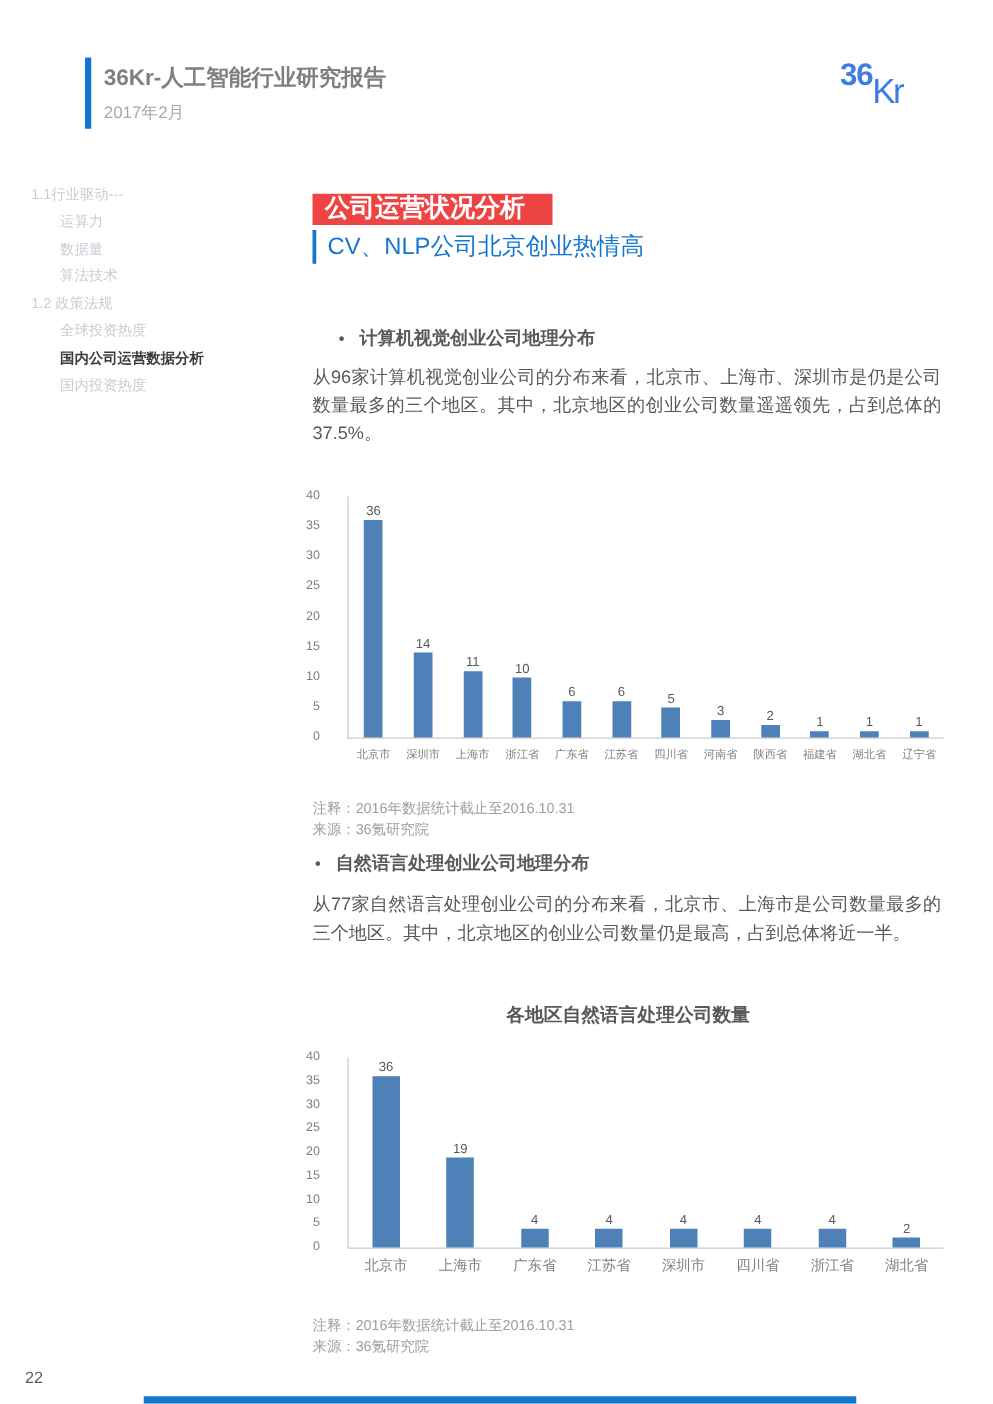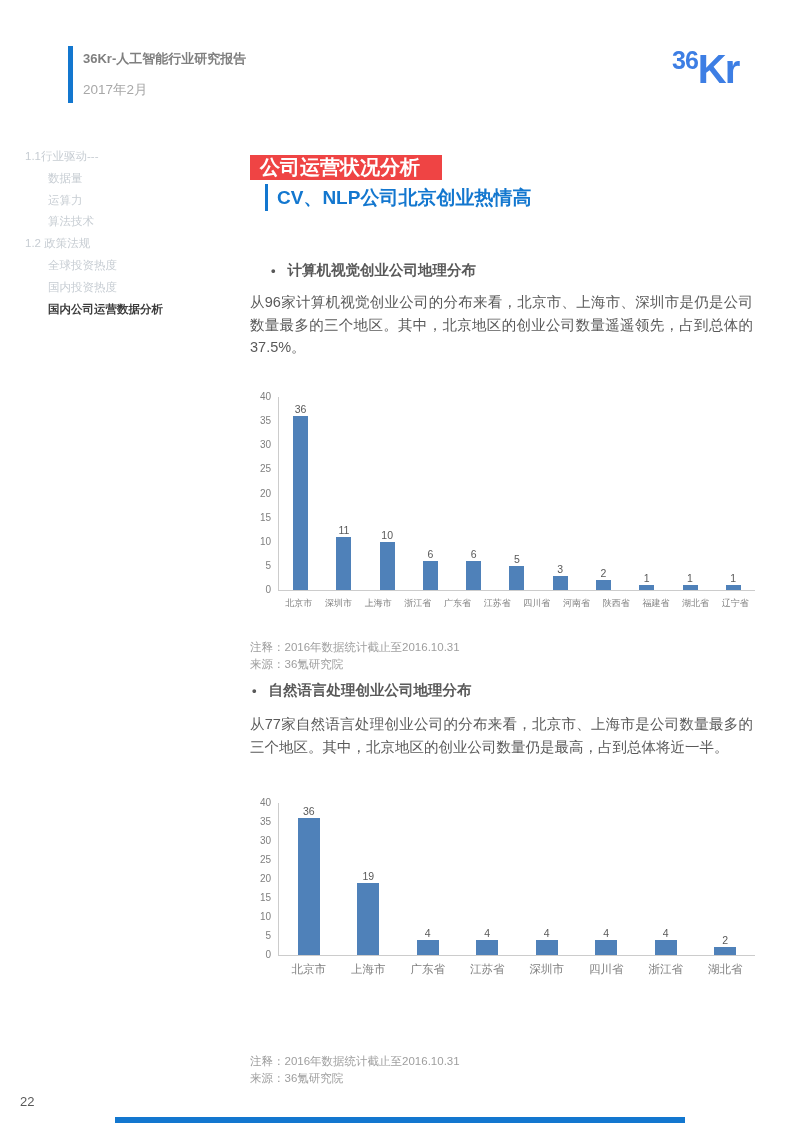--- a/index.html
+++ b/index.html
@@ -5,37 +5,37 @@
   html,body{margin:0;padding:0;}
   body{
     width:794px;height:1123px;position:relative;background:#ffffff;
     font-family:"Liberation Sans","DejaVu Sans",sans-serif;
     overflow:hidden;
   }
   .abs{position:absolute;}
 
   
   .header-accent{left:68px;top:46px;width:5px;height:57px;background:#1377cf;}
-  .header-title{left:83px;top:50px;font-size:13px;font-weight:bold;color:#7f7f7f;}
+  .header-title{left:83px;top:50px;font-size:18px;font-weight:bold;color:#7f7f7f;}
   .header-date{left:83px;top:81px;font-size:13.5px;color:#a8a8a8;}
   .logo{left:672px;top:46px;color:#3d7ee4;white-space:nowrap;}
   .logo .n36{font-size:25px;font-weight:bold;vertical-align:14px;letter-spacing:-1px;}
-  .logo .kr{font-size:40px;font-weight:bold;letter-spacing:-2px;margin-top:48px;}
+  .logo .kr{font-size:28px;font-weight:normal;letter-spacing:-2px;margin-top:48px;}
 
   
   .sidebar{left:25px;top:146px;width:215px;font-size:11.5px;}
   .sidebar-item{line-height:21.8px;color:#c7cdd3;cursor:pointer;white-space:nowrap;}
   .sidebar-item.lvl2{padding-left:23px;}
   .sidebar-item.active{color:#3c3c3c;font-weight:bold;}
 
   
   .banner{left:250px;top:155px;width:182px;height:25px;background:#ef4444;color:#ffffff;
           font-size:20px;font-weight:bold;line-height:25px;padding-left:10px;}
-  .page-title{left:265px;top:184px;border-left:3px solid #1377cf;padding-left:9px;
-          font-size:19px;font-weight:bold;color:#1377cf;line-height:27px;}
+  .page-title{left:250px;top:184px;border-left:3px solid #1377cf;padding-left:9px;
+          font-size:19px;font-weight:normal;color:#1377cf;line-height:27px;}
 
   .bullet-heading{font-size:14.5px;font-weight:bold;color:#595959;}
   .bullet-heading .bullet{margin-right:12px;font-size:13px;}
   .bh1{left:252px;top:261px;margin-left:19px;}
   .bh2{left:252px;top:681px;}
 
   .para{width:503px;font-size:14.5px;color:#595959;line-height:22.5px;text-align:justify;}
   .para1{left:250px;top:291px;}
   .para2{left:250px;top:713px;}
 
@@ -46,21 +46,21 @@
   
   .chart{width:505px;}
   .chart1{left:250px;top:384px;}
   .chart2{left:250px;top:803px;}
   .chart-title{text-align:center;font-size:15px;font-weight:bold;color:#595959;}
   .chart1 .chart-title{position:absolute;left:40px;right:0;top:0;}
   .chart2 .chart-title{margin-bottom:24px;}
   .chart1 .chart-body{margin-top:13px;}
   .chart-body{display:flex;}
   .y-axis{width:28px;position:relative;}
-  .y-tick{position:absolute;right:7px;font-size:10px;color:#7f7f7f;margin-left:40px;}
+  .y-tick{position:absolute;right:22px;font-size:10px;color:#7f7f7f;margin-left:40px;}
   .plot{flex:1;border-left:1px solid #cccccc;border-bottom:1px solid #cccccc;
         display:flex;align-items:flex-end;}
   .bar-group{flex:1;display:flex;flex-direction:column;align-items:center;justify-content:flex-end;height:100%;}
   .bar-value{font-size:10.5px;color:#595959;margin-bottom:1px;}
   .bar{background:#4f81b9;}
   .chart1 .bar{width:15px;}
   .chart2 .bar{width:22px;}
   .x-labels{display:flex;margin-left:29px;padding-top:6px;}
   .x-label{flex:1;text-align:center;color:#7f7f7f;white-space:nowrap;}
   .chart1 .x-label{font-size:9px;}
@@ -73,27 +73,27 @@
 </head>
 <body>
 
 <div class="abs header-accent"></div>
 <div class="abs header-title">36Kr-人工智能行业研究报告</div>
 <div class="abs header-date">2017年2月</div>
 <div class="abs logo"><span class="n36">36</span><span class="kr">Kr</span></div>
 
 <nav class="abs sidebar" id="sidebar-nav">
     <div class="sidebar-item">1.1行业驱动---</div>
+    <div class="sidebar-item lvl2">运算力</div>
     <div class="sidebar-item lvl2">数据量</div>
-    <div class="sidebar-item lvl2">运算力</div>
     <div class="sidebar-item lvl2">算法技术</div>
     <div class="sidebar-item">1.2 政策法规</div>
     <div class="sidebar-item lvl2">全球投资热度</div>
+    <div class="sidebar-item lvl2 active">国内公司运营数据分析</div>
     <div class="sidebar-item lvl2">国内投资热度</div>
-    <div class="sidebar-item lvl2 active">国内公司运营数据分析</div>
   </nav>
 
 <div class="abs banner">公司运营状况分析</div>
 <div class="abs page-title">CV、NLP公司北京创业热情高</div>
 
 <div class="abs bullet-heading bh1">
   <span class="bullet">•</span><span>计算机视觉创业公司地理分布</span>
 </div>
 <div class="abs para para1">从96家计算机视觉创业公司的分布来看，北京市、上海市、深圳市是仍是公司数量最多的三个地区。其中，北京地区的创业公司数量遥遥领先，占到总体的37.5%。</div>
 
@@ -107,20 +107,24 @@
         <span class="y-tick" style="top: 90.5px;">20</span>
         <span class="y-tick" style="top: 114.625px;">15</span>
         <span class="y-tick" style="top: 138.75px;">10</span>
         <span class="y-tick" style="top: 162.875px;">5</span>
         <span class="y-tick" style="top: 187px;">0</span>
       </div>
     <div class="plot" style="height: 193px;">
         <div class="bar-group">
           <span class="bar-value">36</span>
           <div class="bar" style="height: 173.7px; background: rgb(79, 129, 185);"></div>
+        </div>
+        <div class="bar-group">
+          <span class="bar-value">14</span>
+          <div class="bar" style="height: 67.55px; background: rgb(79, 129, 185);"></div>
         </div>
         <div class="bar-group">
           <span class="bar-value">11</span>
           <div class="bar" style="height: 53.075px; background: rgb(79, 129, 185);"></div>
         </div>
         <div class="bar-group">
           <span class="bar-value">10</span>
           <div class="bar" style="height: 48.25px; background: rgb(79, 129, 185);"></div>
         </div>
         <div class="bar-group">
@@ -176,20 +180,21 @@
   <div>注释：2016年数据统计截止至2016.10.31</div>
   <div>来源：36氪研究院</div>
 </div>
 
 <div class="abs bullet-heading bh2">
   <span class="bullet">•</span><span>自然语言处理创业公司地理分布</span>
 </div>
 <div class="abs para para2">从77家自然语言处理创业公司的分布来看，北京市、上海市是公司数量最多的三个地区。其中，北京地区的创业公司数量仍是最高，占到总体将近一半。</div>
 
 <div class="abs chart chart2">
+  <div class="chart-title">各地区自然语言处理公司数量</div>
   <div class="chart-body">
     <div class="y-axis" style="height: 152px;">
         <span class="y-tick" style="top: -6px;">40</span>
         <span class="y-tick" style="top: 13px;">35</span>
         <span class="y-tick" style="top: 32px;">30</span>
         <span class="y-tick" style="top: 51px;">25</span>
         <span class="y-tick" style="top: 70px;">20</span>
         <span class="y-tick" style="top: 89px;">15</span>
         <span class="y-tick" style="top: 108px;">10</span>
         <span class="y-tick" style="top: 127px;">5</span>

